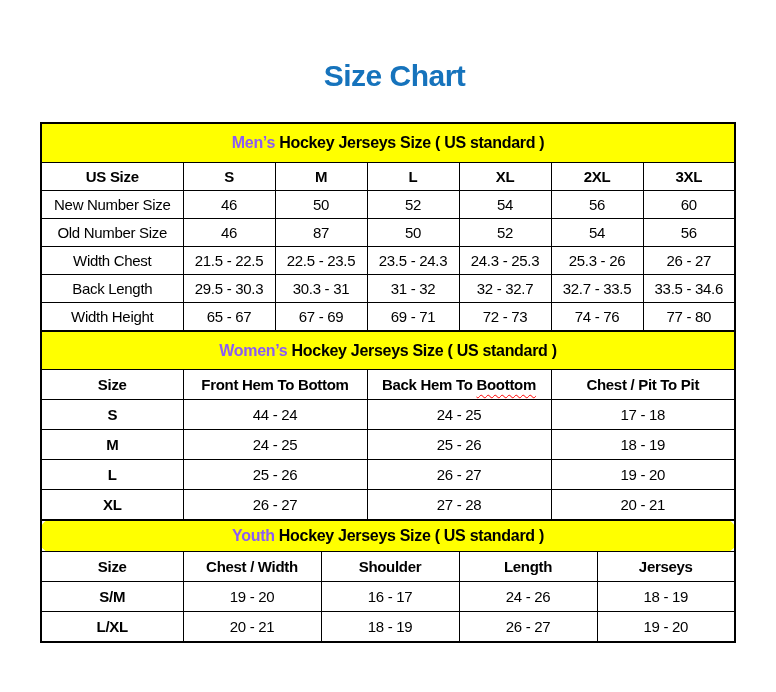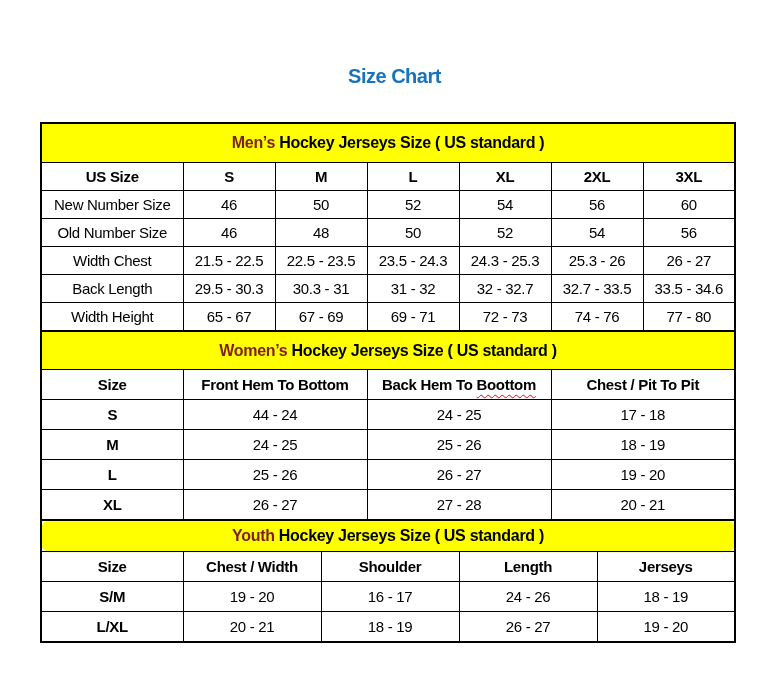--- a/index.html
+++ b/index.html
@@ -8,21 +8,21 @@
     width: 776px;
     height: 692px;
     background: #ffffff;
     font-family: "Liberation Sans", sans-serif;
     color: #000;
     overflow: hidden;
   }
   .title {
     margin: 58px 0 0 13px;
     text-align: center;
-    font-size: 20px;
+    font-size: 30px;
     font-weight: 700;
     line-height: 36px;
     color: #1673BC;
     letter-spacing: -0.5px;
   }
   .tables {
     margin: 28px 0 0 40px;
     width: 695px;
   }
   table {
@@ -42,21 +42,21 @@
     letter-spacing: -0.3px;
     background: #ffffff;
     overflow: hidden;
     white-space: nowrap;
   }
   .band {
     background: #FFFF00;
     font-weight: 700;
     font-size: 16px;
   }
-  .band .hl { color: #7f1d1d; }
+  .band .hl { color: #8b5cf6; }
   .mens  .band { height: 38px; }
   .womens .band { height: 37px; }
   .youth .band { height: 30px; border-radius: 9px; }
   .head-row th { font-weight: 700; }
   .mens  .head-row th, .mens  .data-row td { height: 27px; }
   .womens .head-row th, .womens .data-row td { height: 29px; }
   .youth .head-row th, .youth .data-row td { height: 29px; }
   .rowlabel-bold { font-weight: 700; }
   .squiggle {
     text-decoration: underline;
@@ -101,21 +101,21 @@
       <td>46</td>
       <td>50</td>
       <td>52</td>
       <td>54</td>
       <td>56</td>
       <td>60</td>
     </tr>
     <tr class="data-row">
       <td>Old Number Size</td>
       <td>46</td>
-      <td>48</td>
+      <td>87</td>
       <td>50</td>
       <td>52</td>
       <td>54</td>
       <td>56</td>
     </tr>
     <tr class="data-row">
       <td>Width Chest</td>
       <td>21.5 - 22.5</td>
       <td>22.5 - 23.5</td>
       <td>23.5 - 24.3</td>

